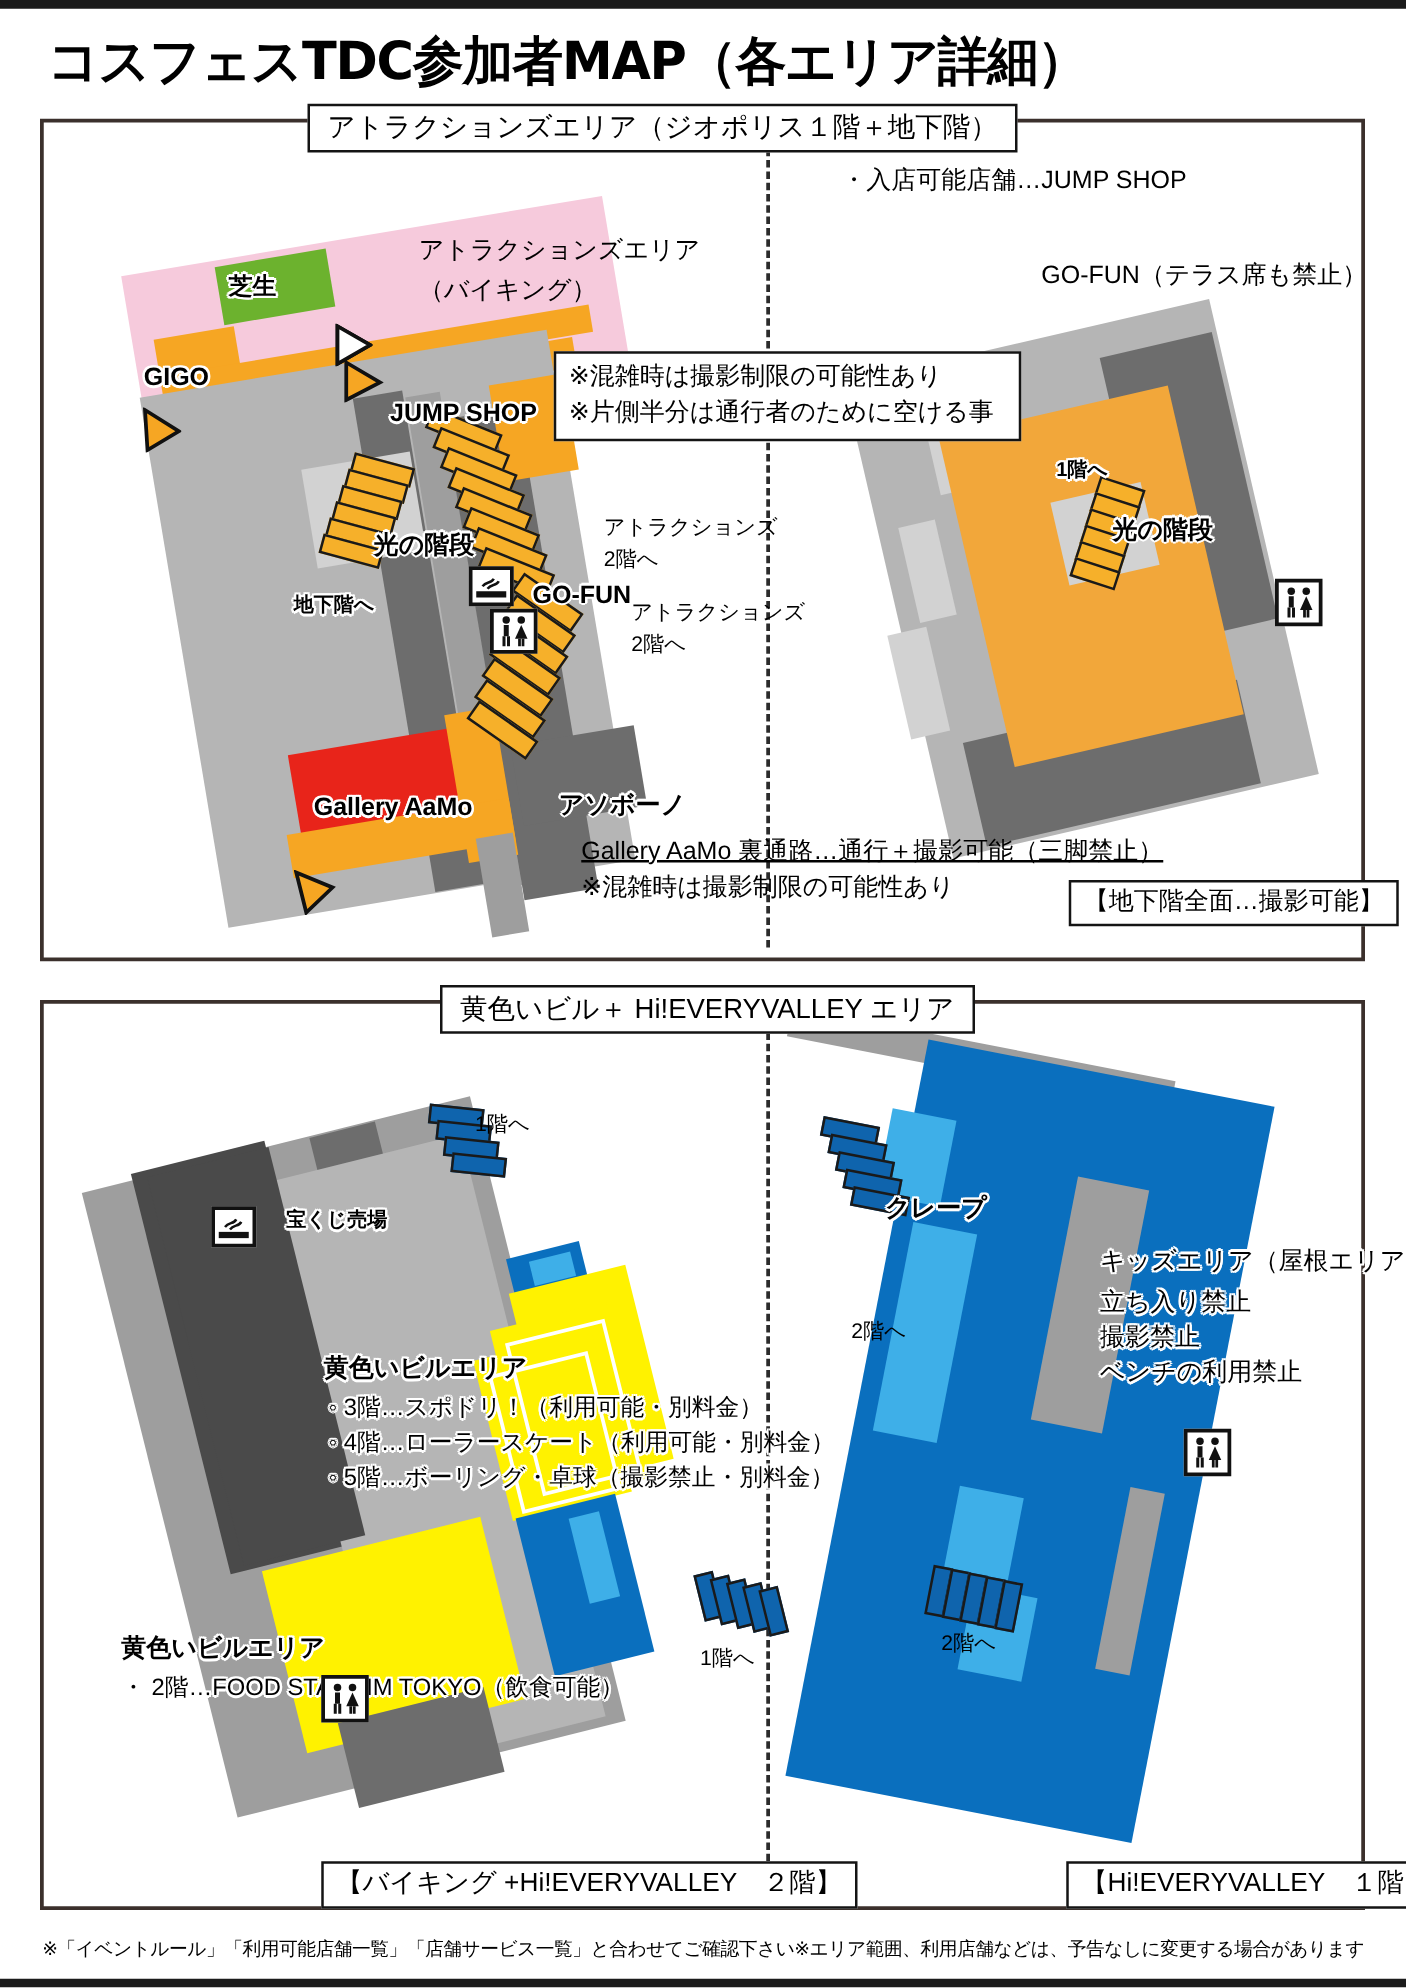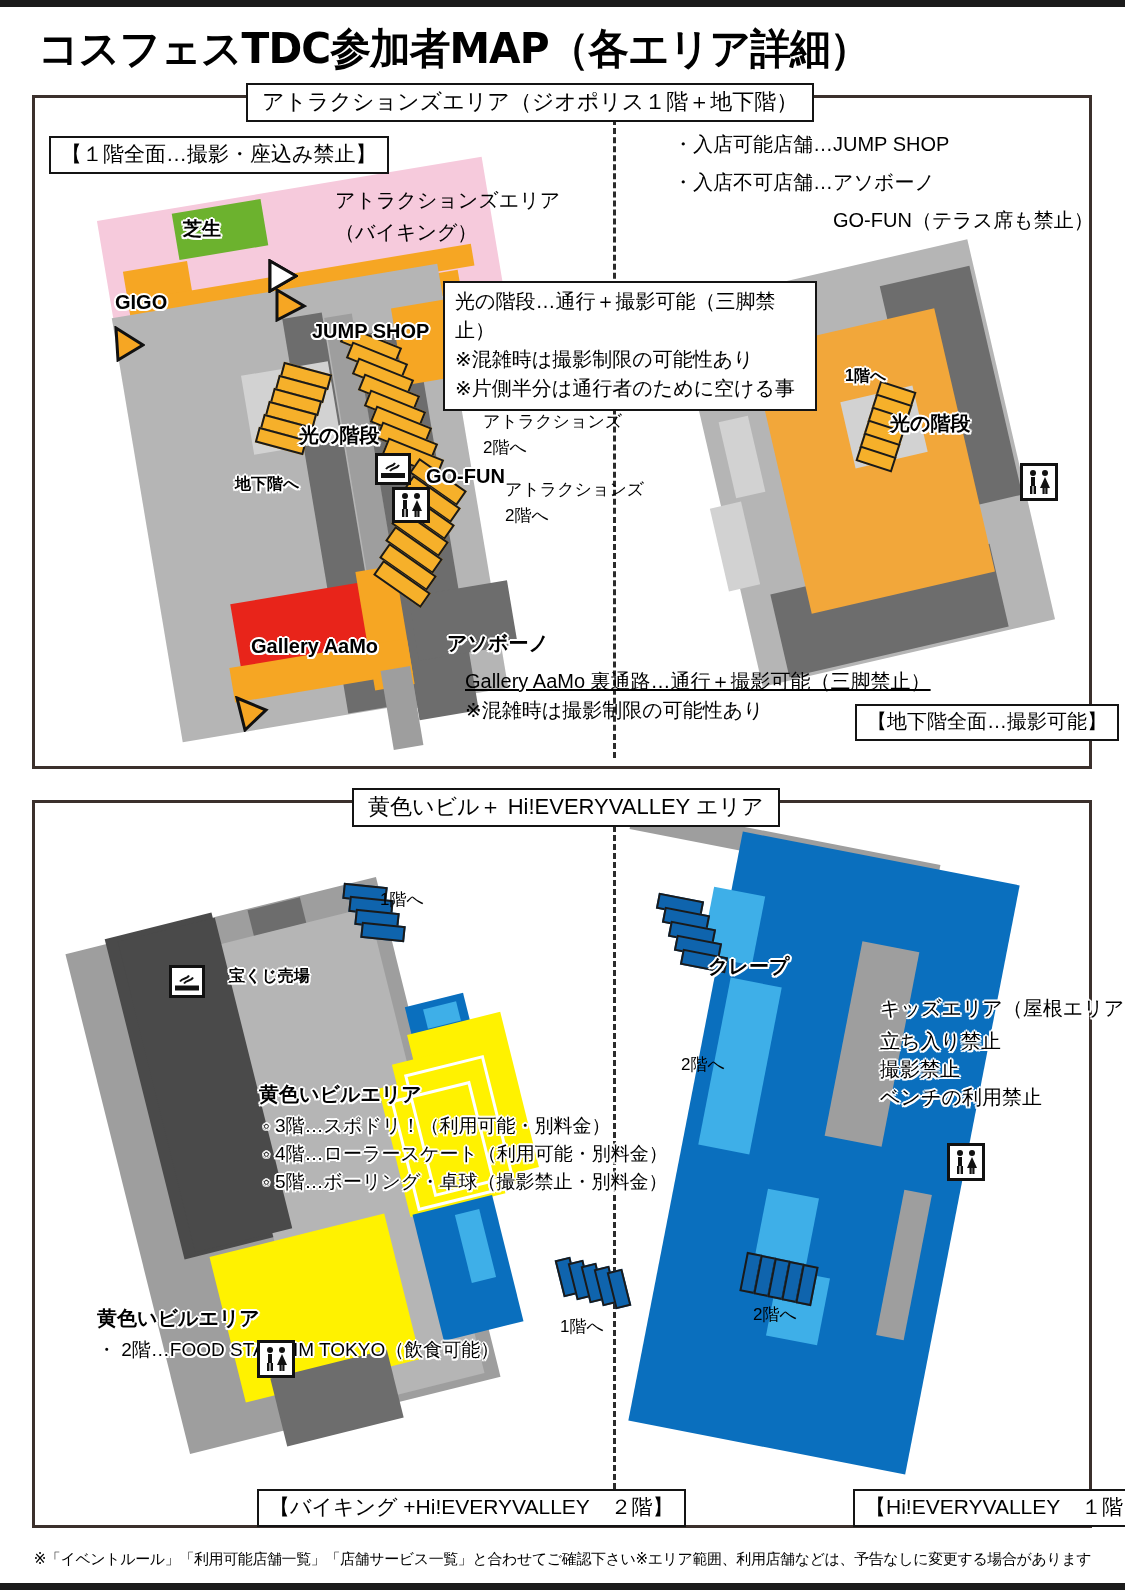--- a/index.html
+++ b/index.html
@@ -162,21 +162,20 @@
 <body>
 
 <div id="page">
 
   <div class="title">コスフェスTDC参加者MAP（各エリア詳細）</div>
 
   <div class="section" id="section1">
 
     <div class="vsplit" style="left:578px; top:12px; height:648px;"></div>
 
-    <div class="note-box" style="left:14px; top:38px; font-size:21px;">【１階全面…撮影・座込み禁止】</div>
 
     <div>
 
       <div class="shape pink rot" style="left:70px; top:90px; width:390px; height:130px; transform:rotate(-9.5deg);"></div>
 
       <div class="shape green rot" style="left:140px; top:108px; width:90px; height:47px; transform:rotate(-9.5deg);"></div>
 
       <div class="shape orange rot" style="left:92px; top:168px; width:65px; height:55px; transform:rotate(-9.5deg);"></div>
 
       <div class="shape orange rot" style="left:95px; top:174px; width:345px; height:22px; transform:rotate(-9.5deg);"></div>
@@ -287,27 +286,25 @@
       <div class="txt sm" style="left:448px; top:312px;">アトラクションズ</div>
       <div class="txt sm" style="left:448px; top:338px;">2階へ</div>
       <div class="txt sm" style="left:470px; top:380px;">アトラクションズ</div>
       <div class="txt sm" style="left:470px; top:406px;">2階へ</div>
 
       <div class="txt" style="left:430px; top:569px;text-decoration:underline;">Gallery AaMo 裏通路…通行＋撮影可能（三脚禁止）</div>
       <div class="txt" style="left:430px; top:598px;">※混雑時は撮影制限の可能性あり</div>
     </div>
 
     <div class="note-box multiline" style="left:408px; top:183px; width:350px;">
-      <div>光の階段…通行＋撮影可能（三脚禁止）</div>
       <div>※混雑時は撮影制限の可能性あり</div>
       <div>※片側半分は通行者のために空ける事</div>
     </div>
 
     <div class="txt" style="left:638px; top:32px;">・入店可能店舗…JUMP  SHOP</div>
-    <div class="txt" style="left:638px; top:70px;">・入店不可店舗…アソボーノ</div>
     <div class="txt" style="left:798px; top:108px;">GO-FUN（テラス席も禁止）</div>
 
     <div>
       <div class="shape g1 rot" style="left:680px; top:170px; width:300px; height:390px; transform:rotate(-13deg);"></div>
       <div class="shape g3 rot" style="left:870px; top:175px; width:92px; height:235px; transform:rotate(-13deg);"></div>
       <div class="shape g3 rot" style="left:742px; top:470px; width:225px; height:85px; transform:rotate(-13deg);"></div>
       <div class="shape g0 rot" style="left:706px; top:196px; width:48px; height:98px; transform:rotate(-13deg);"></div>
       <div class="shape g0 rot" style="left:692px; top:320px; width:30px; height:78px; transform:rotate(-13deg);"></div>
       <div class="shape g0 rot" style="left:684px; top:406px; width:32px; height:85px; transform:rotate(-13deg);"></div>
       <div class="shape orange2 rot" style="left:744px; top:228px; width:188px; height:270px; transform:rotate(-13deg);"></div>

